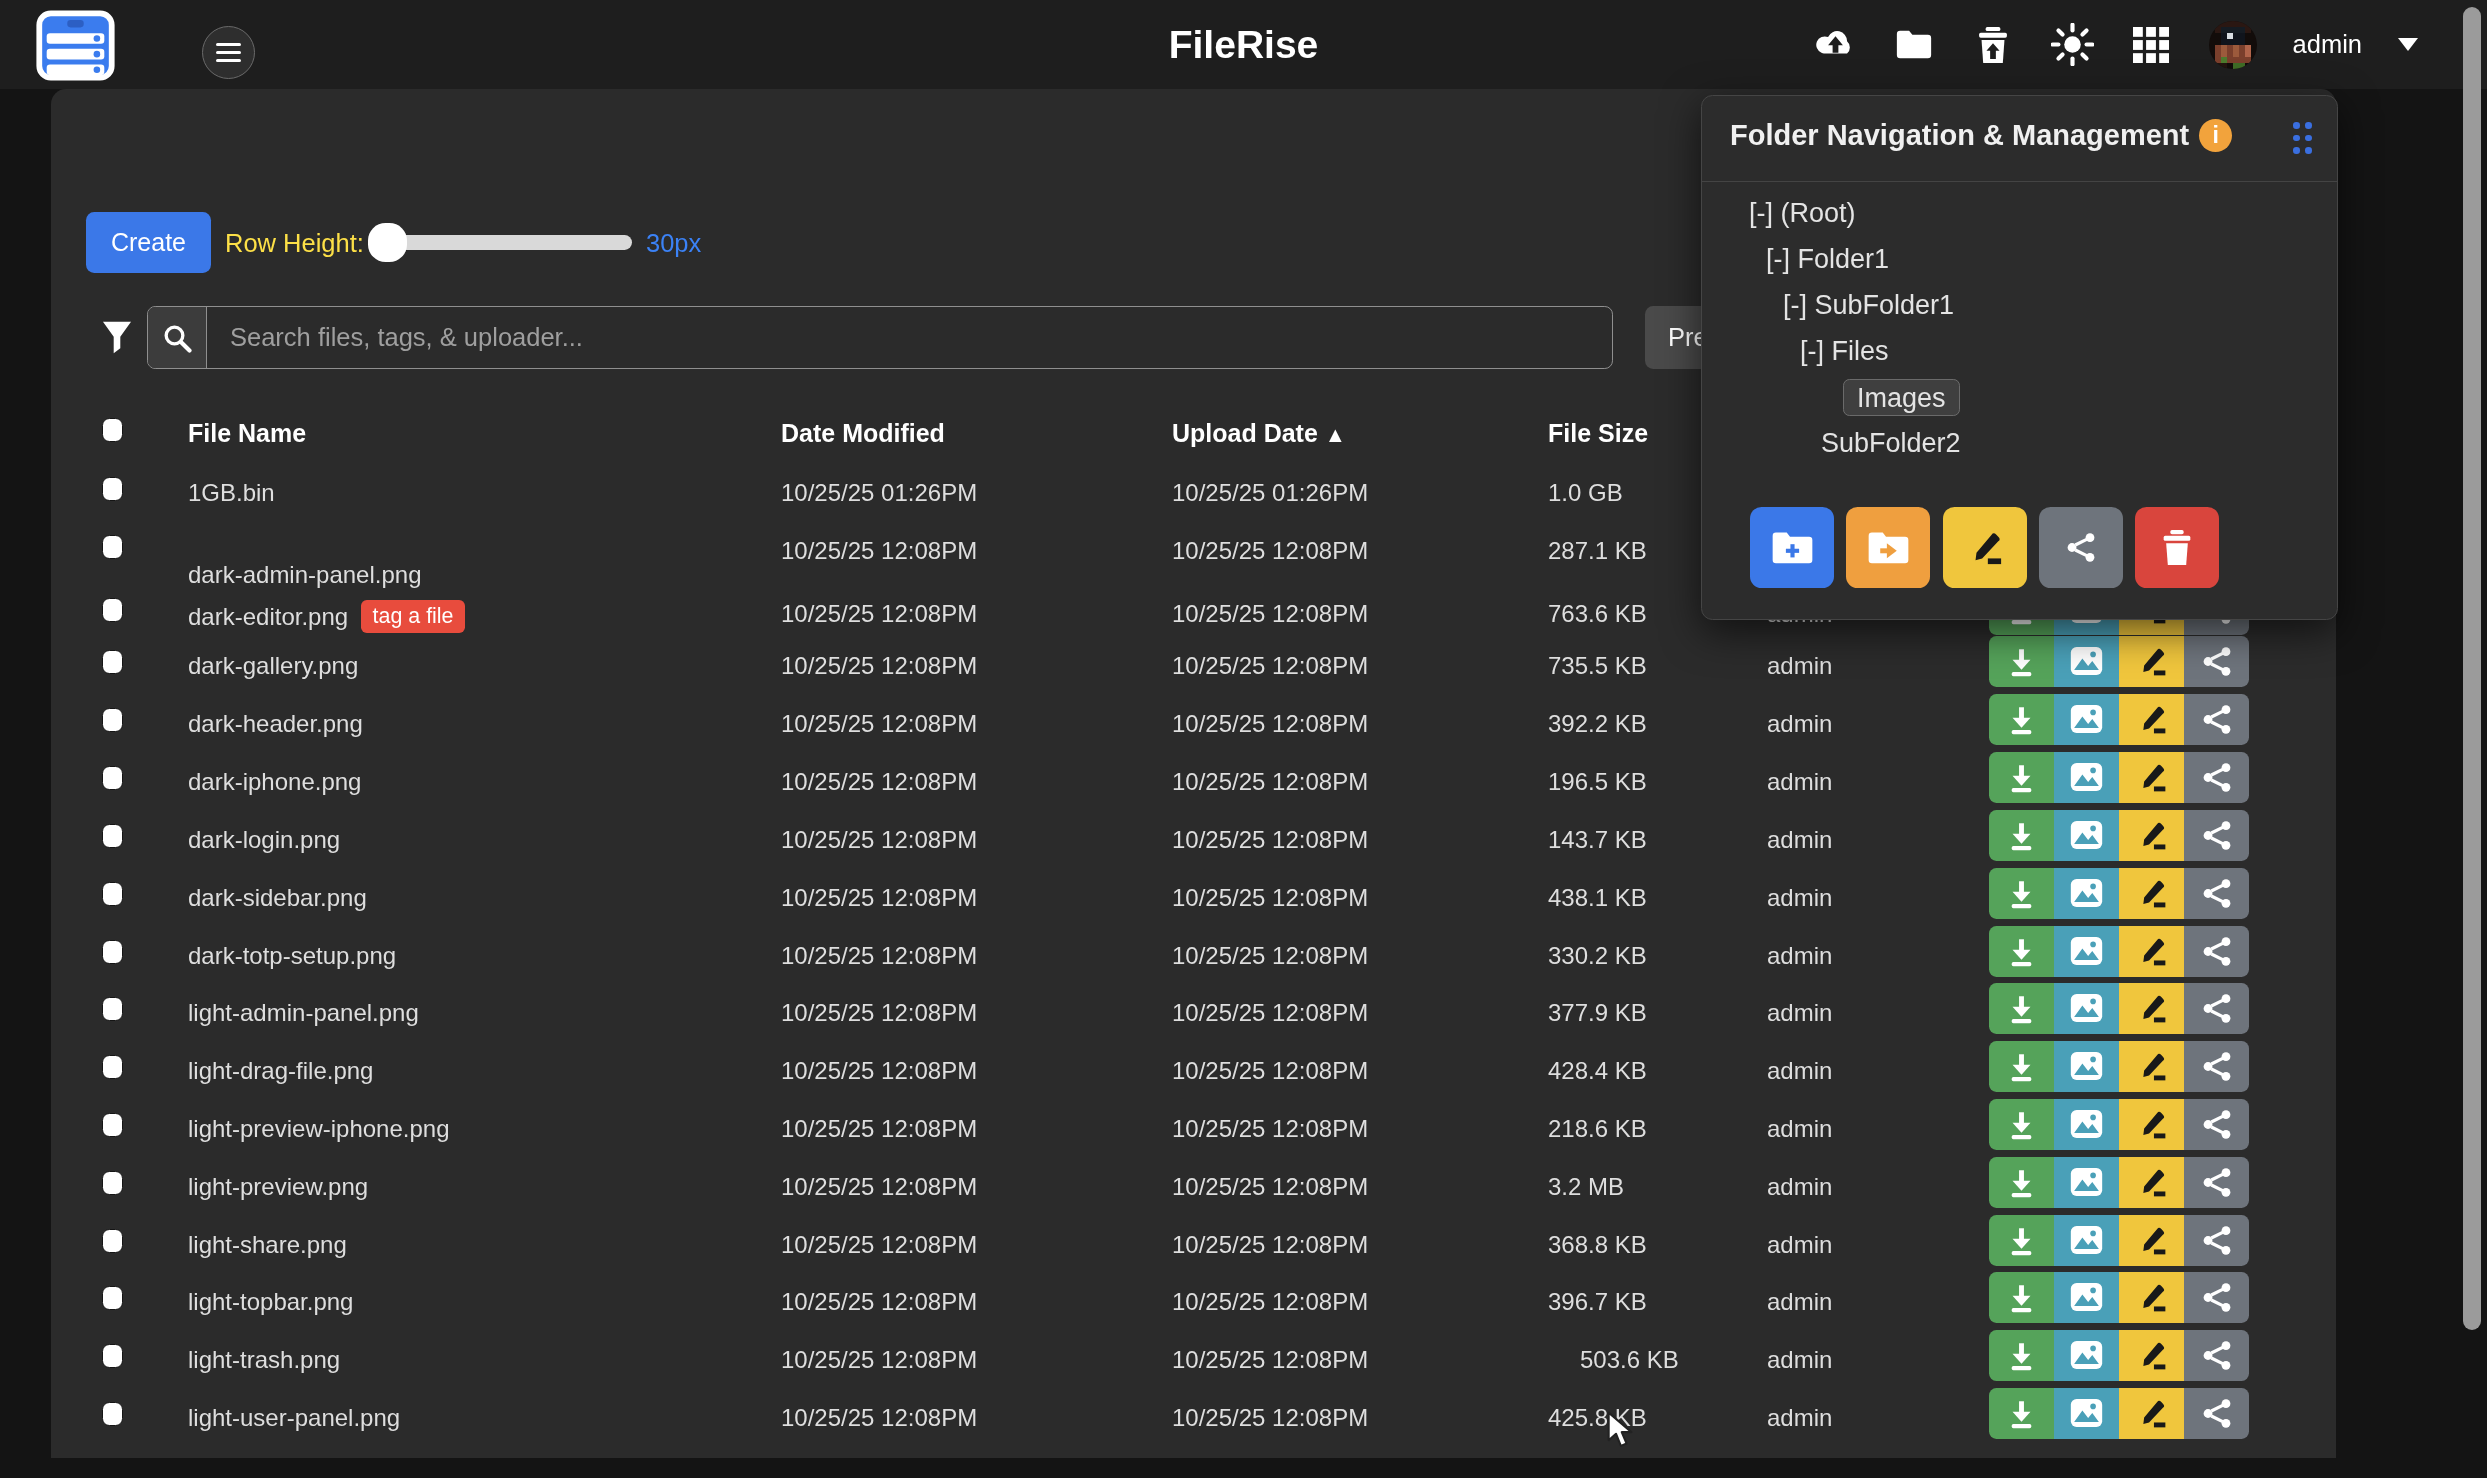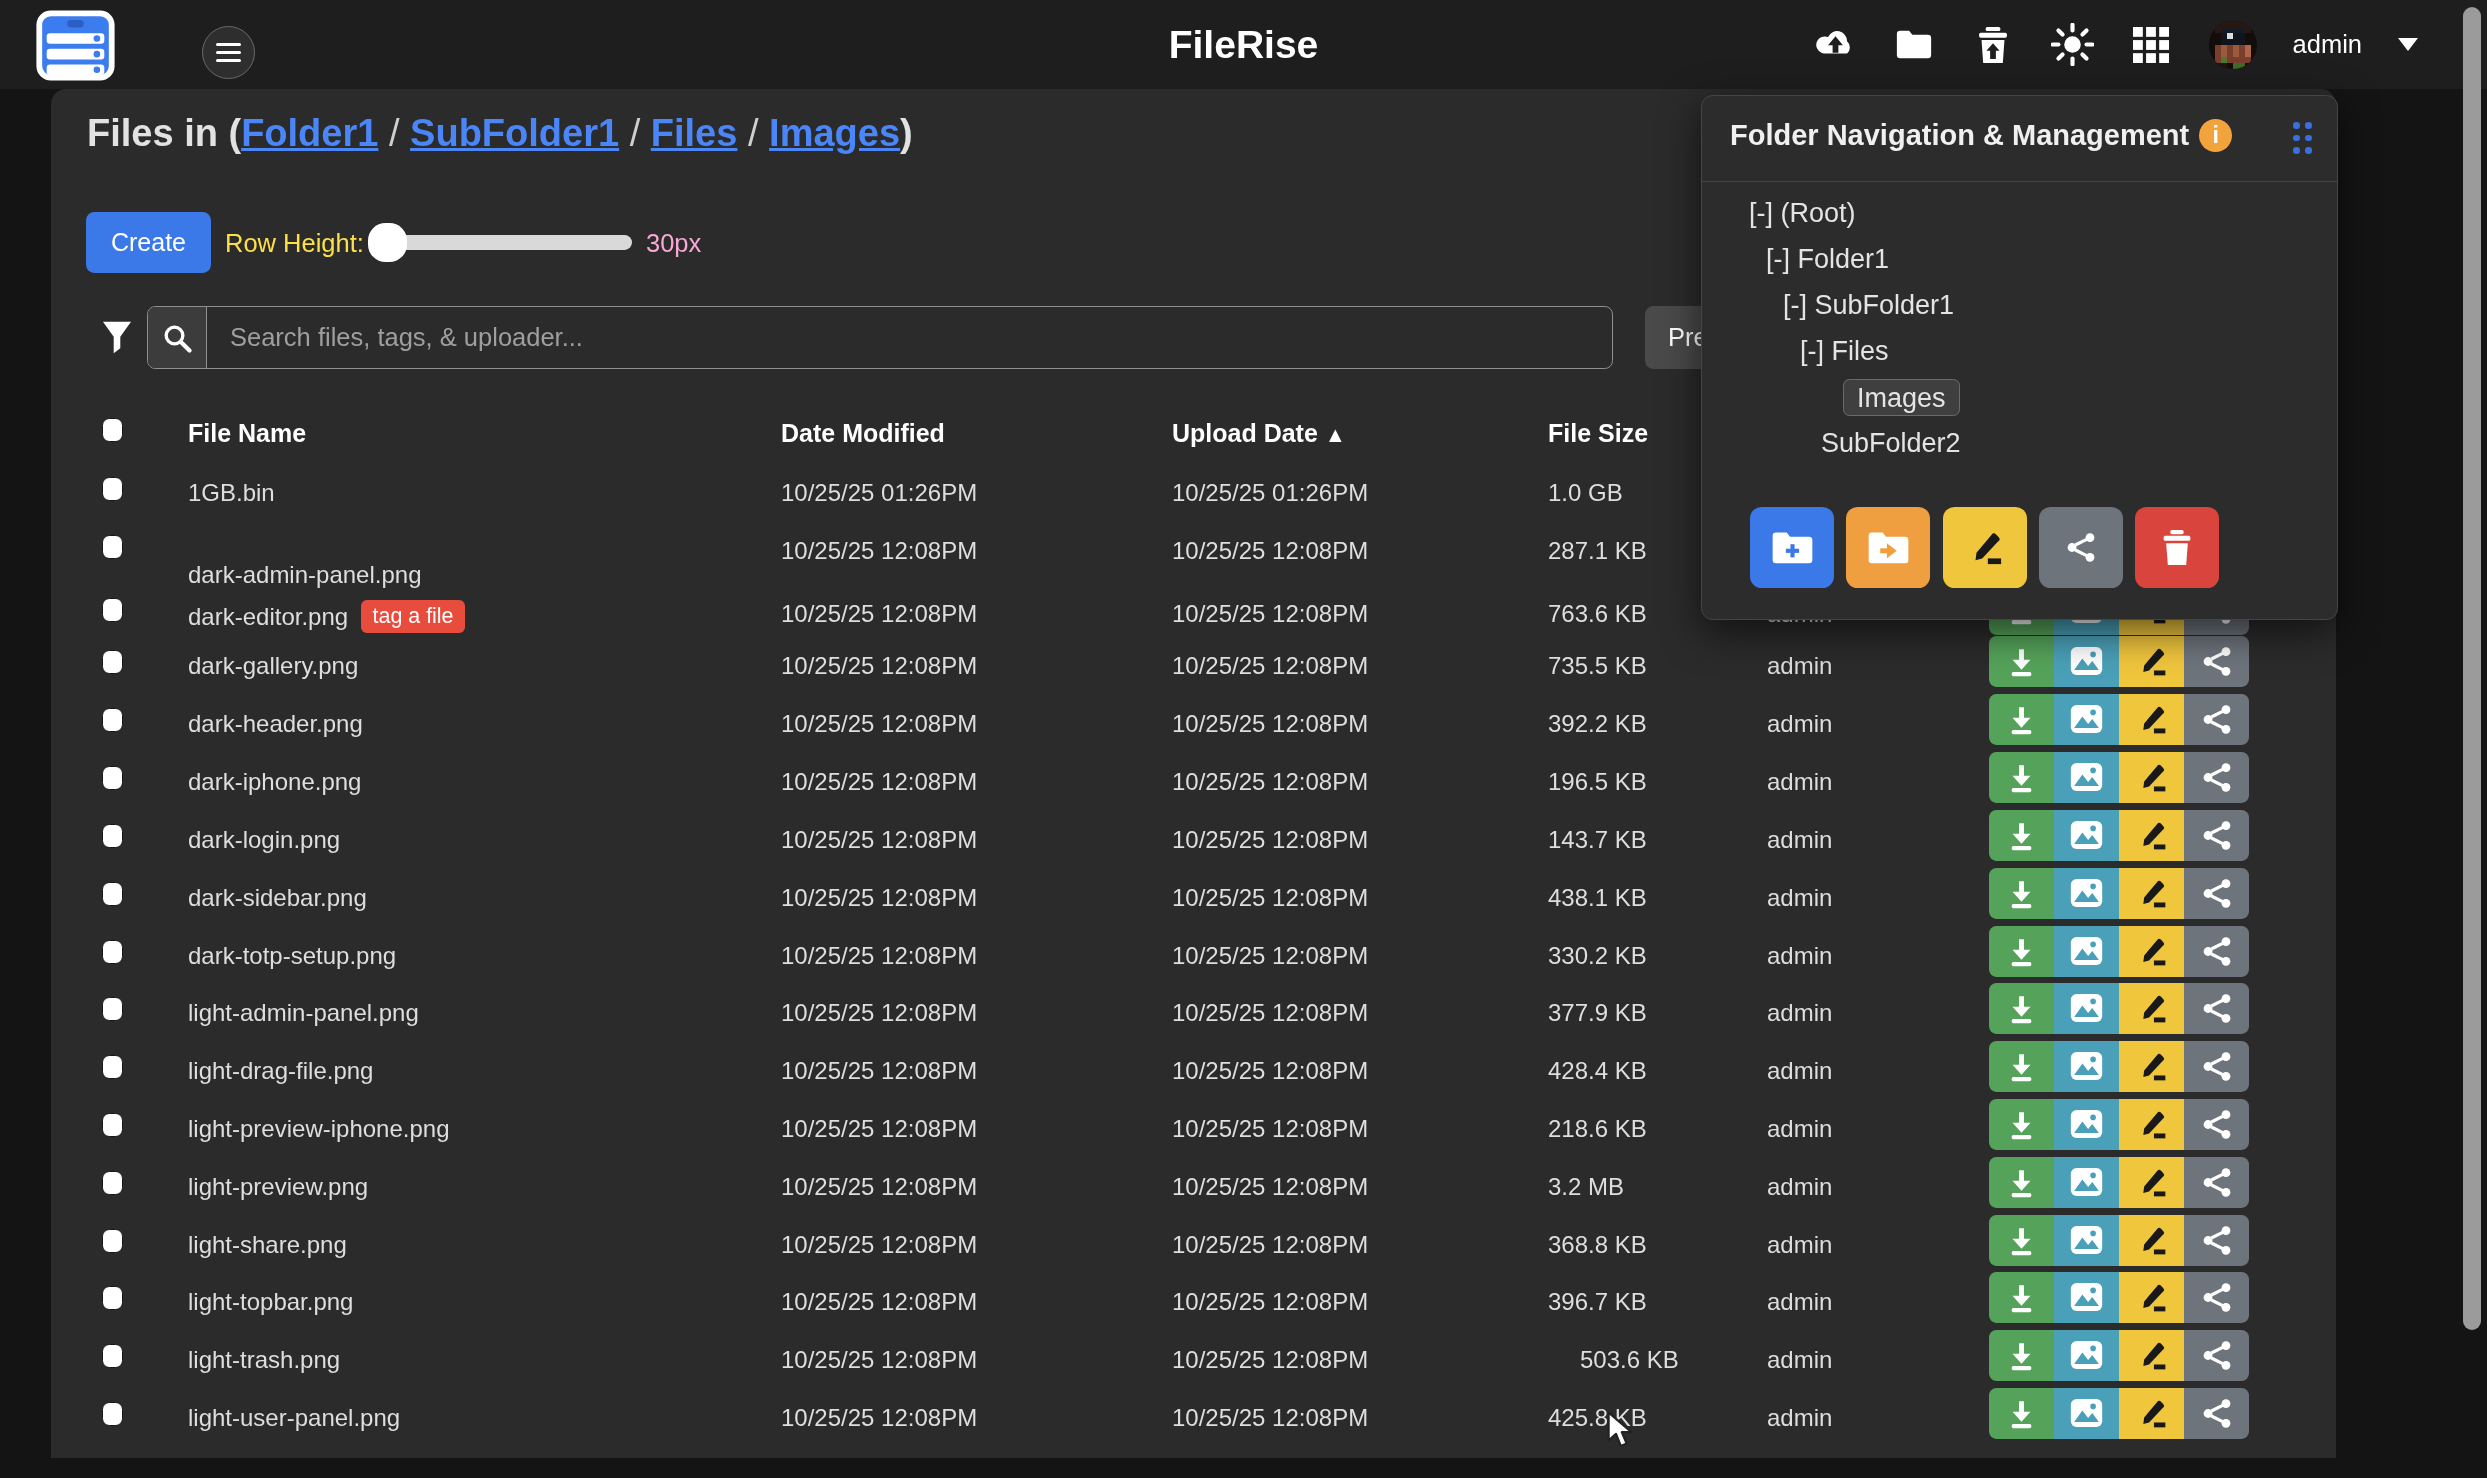--- a/index.html
+++ b/index.html
@@ -26,21 +26,21 @@
   #breadcrumb { position:absolute; left:36px; top:23px; font-size:38px; font-weight:bold; color:#e2e2e2; }
   #breadcrumb a { color:#4a86f7; text-decoration:underline; cursor:pointer; }
   #breadcrumb .sep { font-weight:normal; color:#cfcfcf; }
   #create-btn { position:absolute; left:35px; top:123px; width:125px; height:61px; background:#3b78e8;
     border:none; border-radius:8.2px; color:#fff; font-size:25px; font-family:inherit; cursor:pointer; }
   #rowheight-label { position:absolute; left:174px; top:140px; font-size:25.5px; color:#fde047; }
   #rowheight-track { position:absolute; left:319px; top:146px; width:262px; height:15px;
     background:#d9d9d9; border-radius:7.4px; cursor:pointer; }
   #rowheight-thumb { position:absolute; left:-1.6px; top:-12.3px; width:39px; height:39px;
     background:#fff; border-radius:45%; cursor:pointer; }
-  #rowheight-value { position:absolute; left:595px; top:140px; font-size:25.5px; color:#f9a8d4; }
+  #rowheight-value { position:absolute; left:595px; top:140px; font-size:25.5px; color:#3b82f6; }
   #filter-icon { position:absolute; left:51px; top:232px; cursor:pointer; }
   #search-box { position:absolute; left:96px; top:217px; width:1466px; height:63px;
     border:1.6px solid #8f8f8f; border-radius:8.2px; display:flex; overflow:hidden; }
   #search-seg { width:59px; background:#3c3c3c; border-right:1.6px solid #8f8f8f;
     display:flex; align-items:center; justify-content:center; cursor:pointer; }
   #search-input { flex:1; background:transparent; border:none; outline:none; color:#e6e6e6;
     font-size:25.5px; font-family:inherit; padding:0 23px; }
   #search-input::placeholder { color:#9f9f9f; }
   #prev-btn { position:absolute; left:1594px; top:217px; width:132px; height:63px; background:#4a4a4a;
     border:none; border-radius:8.2px; color:#fff; font-size:25.5px; font-family:inherit; cursor:pointer; text-align:left; padding-left:23px; }
@@ -171,23 +171,20 @@
         <rect x="1" y="7" width="2" height="1" fill="#23140f"></rect>
       </svg>
     </div>
     <div id="admin-label">admin</div>
     <div class="caret"></div>
   </div>
 </div>
 
 <div id="card">
 
-  <div id="breadcrumb">
-    <span>Files in (</span><a>Folder1</a><span class="sep"> / </span><a>SubFolder1</a><span class="sep"> / </span><a>Files</a><span class="sep"> / </span><a>Images</a><span>)</span>
-  </div>
 
   <button id="create-btn">Create</button>
   <div id="rowheight-label">Row Height:</div>
   <div id="rowheight-track">
     <div id="rowheight-thumb"></div>
   </div>
   <div id="rowheight-value">30px</div>
 
   <div id="filter-icon">
     <svg width="30" height="33" viewBox="0 0 36 40">

